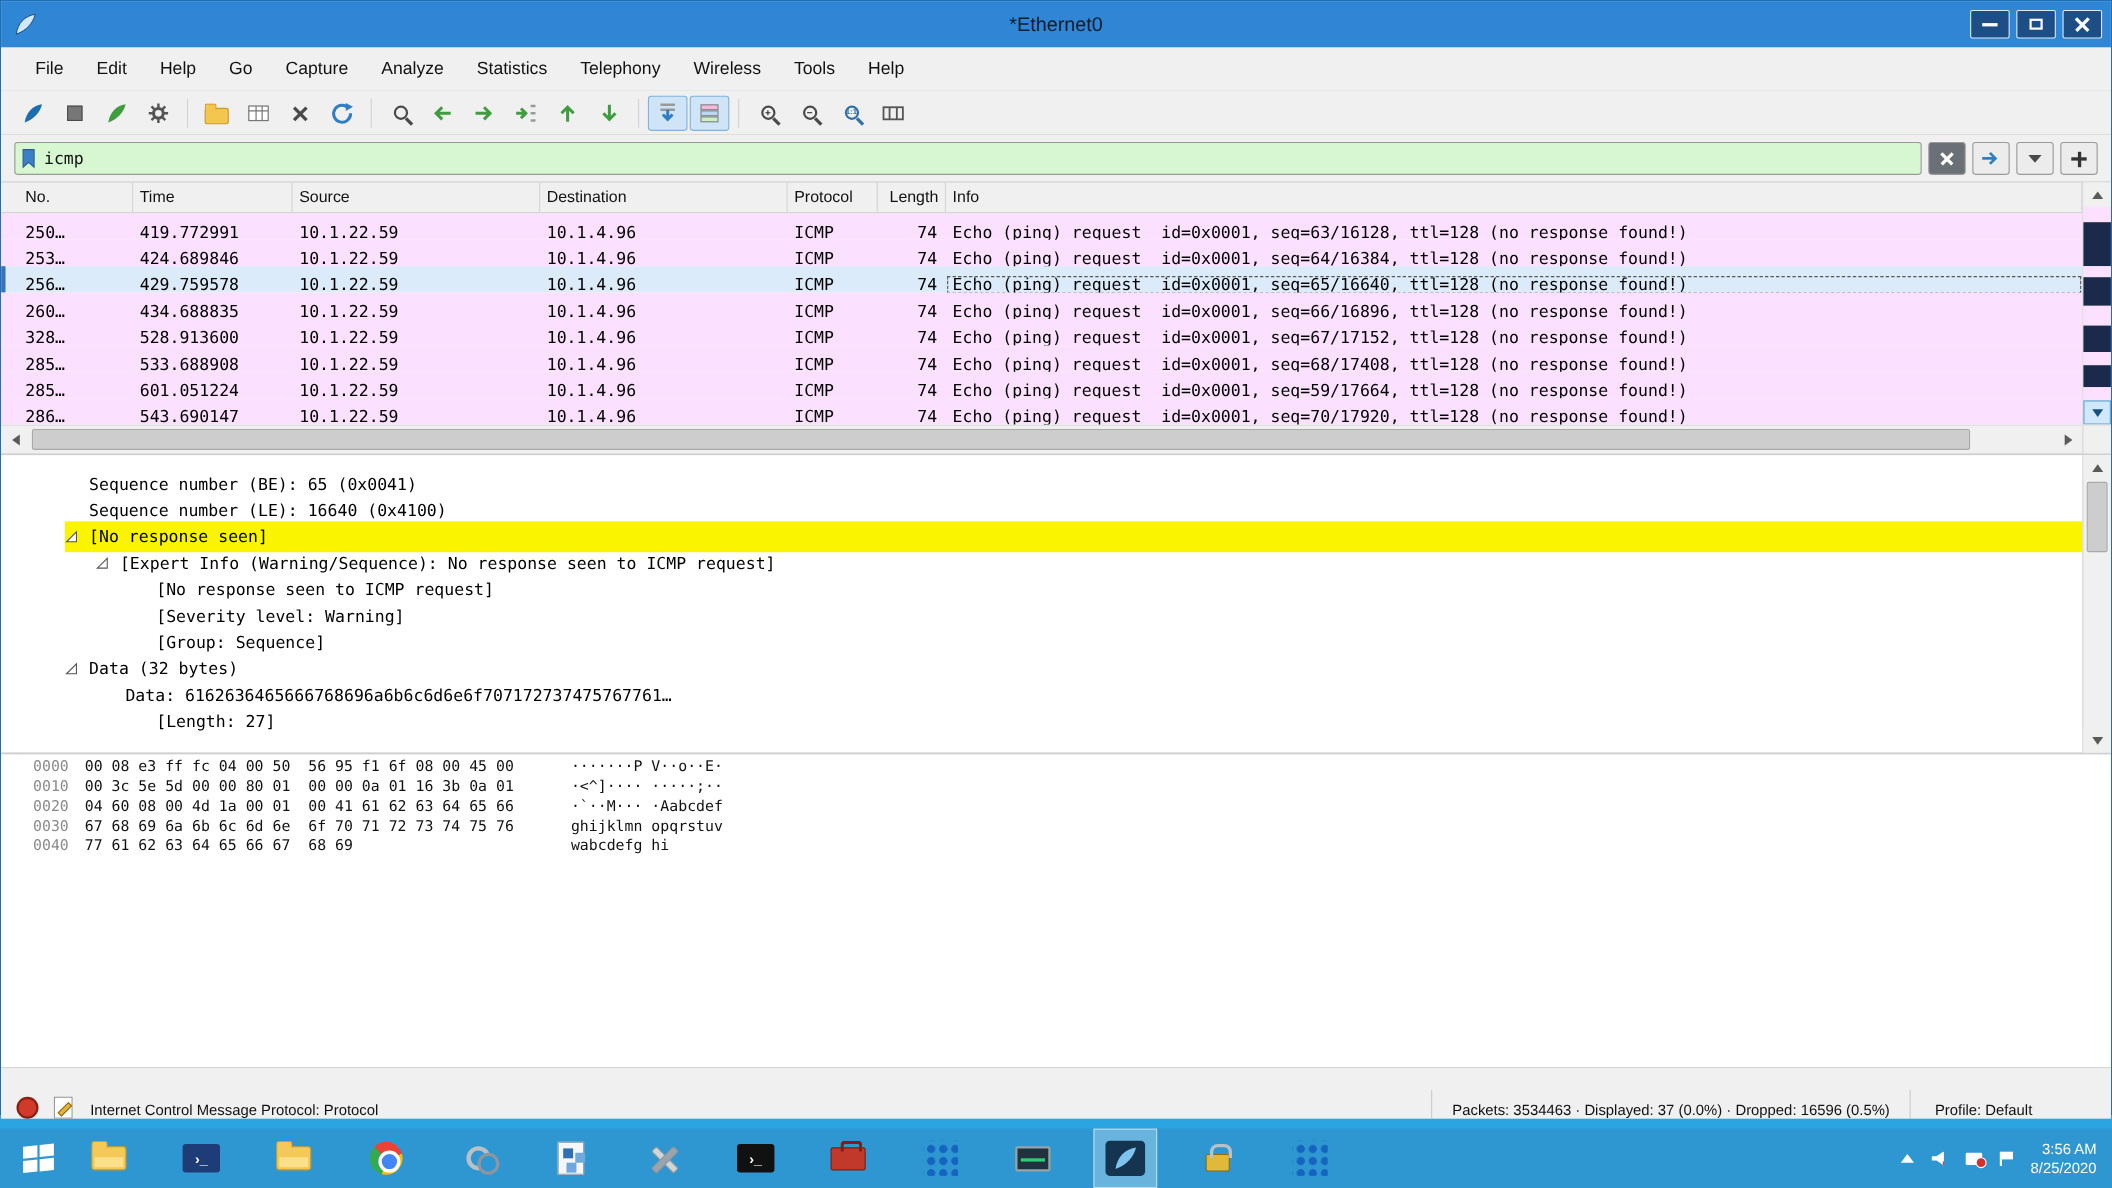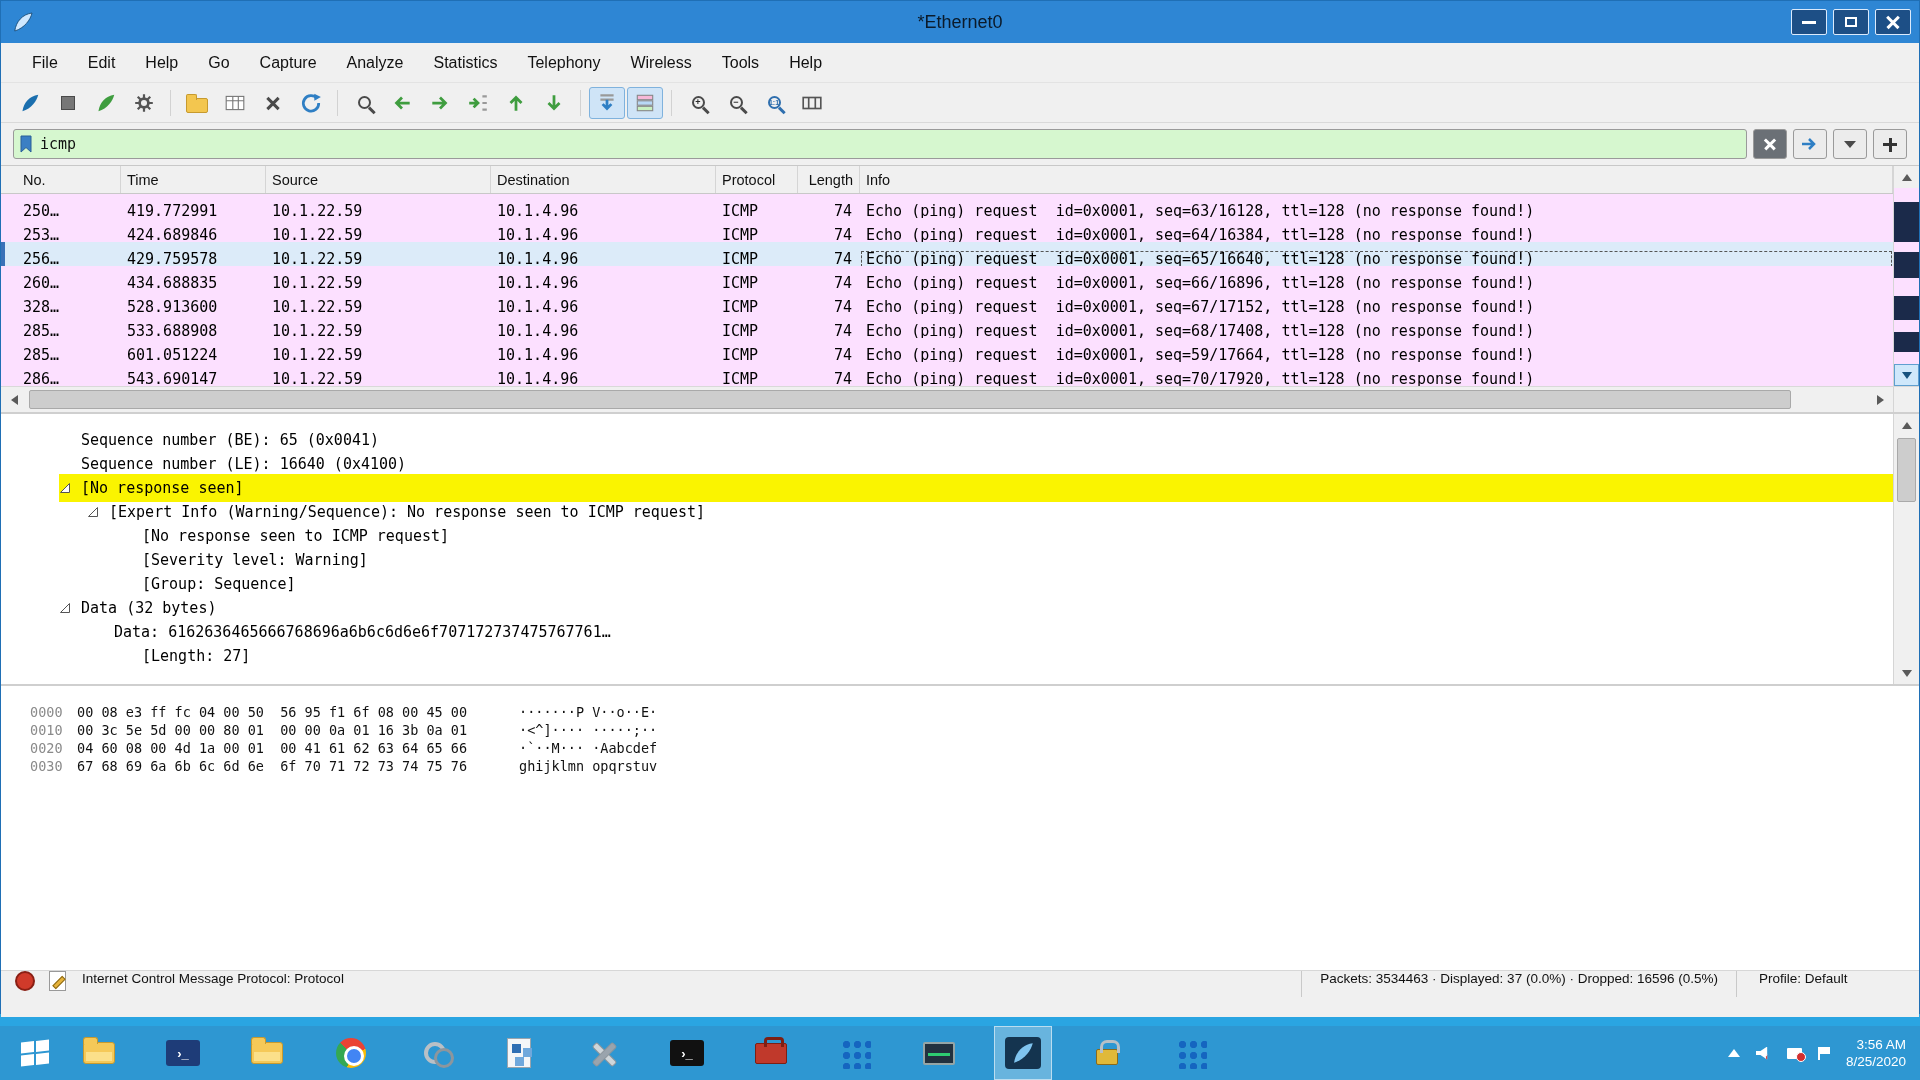--- a/index.html
+++ b/index.html
@@ -90,28 +90,28 @@
   .dline { height:24px; display:flex; align-items:center; font:15px "DejaVu Sans Mono",monospace; color:#000; white-space:pre; }
   .sp58{ width:58px; flex:0 0 58px; } .sp86{ width:86px; flex:0 0 86px; }
   .pl80{ padding-left:80px; } .pl113{ padding-left:113px; } .pl141{ padding-left:141px; }
   .dtri { width:12px; margin-right:10px; display:flex; }
   .ybar { flex:1; height:28px; background:#faf400; display:flex; align-items:center; }
   .vscroll { width:26px; background:#f0f0f0; border-left:1px solid #d5d5d5; display:flex; flex-direction:column; }
   .vs-track { flex:1; position:relative; }
   .vs-thumb { position:absolute; top:2px; left:3px; right:3px; height:64px; background:#cdcdcd; border:1px solid #a9a9a9; border-radius:2px; }
 
   
-  .hexpane { flex:0 0 284px; background:#fff; padding-top:18px; }
+  .hexpane { flex:0 0 284px; background:#fff; padding-top:3px; }
   .hxline { display:flex; height:18px; line-height:18px; font:13.5px "DejaVu Sans Mono",monospace; white-space:pre; }
   .hxoff { padding-left:29px; width:76px; flex:0 0 76px; color:#8a8a8a; }
   .hxhex { width:420px; flex:0 0 420px; color:#111; }
   .hxascii { margin-left:22px; color:#111; }
 
   
-  .statusbar { flex:0 0 47px; background:#f0f0f0; border-top:1px solid #d7d7d7; display:flex; align-items:flex-start; padding:0 14px; font-size:13.5px; color:#111; }
+  .statusbar { flex:0 0 47px; background:#f0f0f0; border-top:1px solid #d7d7d7; display:flex; align-items:flex-end; padding:0 14px; font-size:13.5px; color:#111; }
   .expert-dot { width:20px; height:20px; border-radius:50%; background:#d03a2a; border:2px solid #8a1f14; margin-right:14px; }
   .annot { width:17px; height:20px; background:#fff; border:1px solid #999; position:relative; margin-right:16px; }
   .annot::after { content:""; position:absolute; left:2px; top:8px; width:12px; height:3px; background:#e8b33a; border:1px solid #8a6a1a; transform:rotate(-45deg); }
   .st-sep { width:1px; height:26px; background:#c9c9c9; margin:0 18px; }
   .st-mid { margin-left:auto; }
   .st-right { width:150px; padding-left:4px; }
 
   
   .desktop-strip { height:12px; background:#2aa5e2; }
   .taskbar { height:54px; background:#2e97d2; display:flex; align-items:center; }
@@ -437,20 +437,21 @@
           <span class="tri-d"></span>
         </span>
     </div>
   </div>
 
   <div class="hexpane">
     <div class="hxline"><span class="hxoff">0000</span><span class="hxhex">00 08 e3 ff fc 04 00 50  56 95 f1 6f 08 00 45 00</span><span class="hxascii">·······P V··o··E·</span></div>
     <div class="hxline"><span class="hxoff">0010</span><span class="hxhex">00 3c 5e 5d 00 00 80 01  00 00 0a 01 16 3b 0a 01</span><span class="hxascii">·&lt;^]···· ·····;··</span></div>
     <div class="hxline"><span class="hxoff">0020</span><span class="hxhex">04 60 08 00 4d 1a 00 01  00 41 61 62 63 64 65 66</span><span class="hxascii">·`··M··· ·Aabcdef</span></div>
     <div class="hxline"><span class="hxoff">0030</span><span class="hxhex">67 68 69 6a 6b 6c 6d 6e  6f 70 71 72 73 74 75 76</span><span class="hxascii">ghijklmn opqrstuv</span></div>
+    <div class="hxline"><span class="hxoff">0040</span><span class="hxhex">77 61 62 63 64 65 66 67  68 69</span><span class="hxascii">wabcdefg hi</span></div>
   </div>
 
   <div class="statusbar">
     <span class="expert-dot"></span>
     <span class="annot"></span>
     <span>Internet Control Message Protocol: Protocol</span>
     <span class="st-mid"><span class="st-sep" style="display:inline-block;vertical-align:middle;"></span></span>
     <span>Packets: 3534463 · Displayed: 37 (0.0%) · Dropped: 16596 (0.5%)</span>
     <span class="st-sep"></span>
     <span class="st-right">Profile: Default</span>

